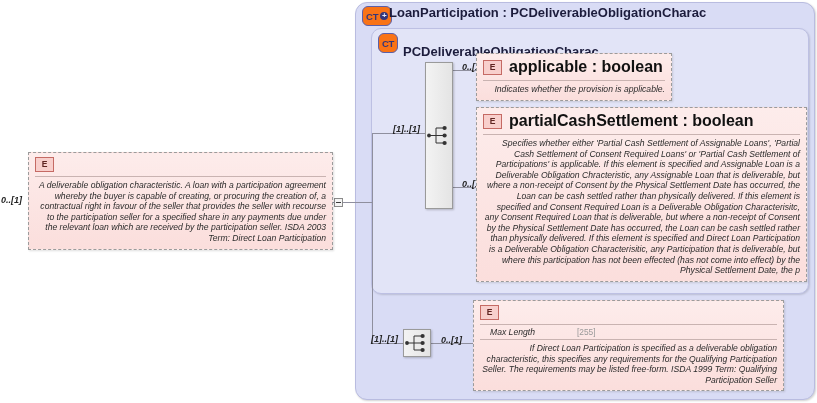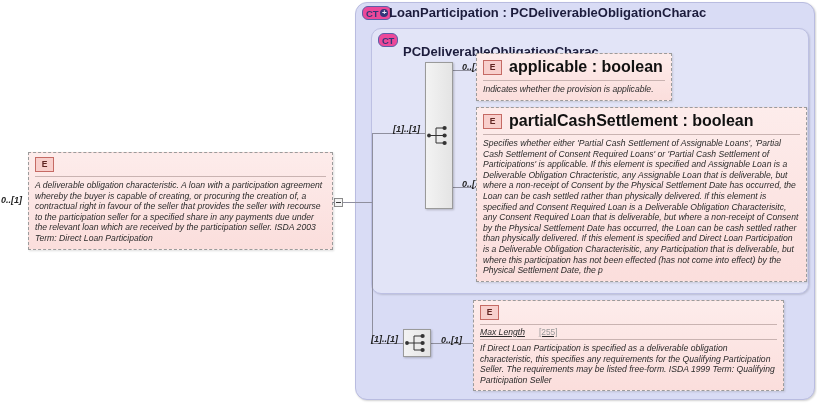--- a/index.html
+++ b/index.html
@@ -18,23 +18,23 @@
   }
   .ct-inner{
     position:absolute;left:371px;top:28px;width:436px;height:264px;
     background:#e2e4f7;border:1px solid #bdc0e3;border-radius:10px;
     box-shadow:1px 1px 2px rgba(0,0,0,.14);
   }
 
   
   .ct-badge{
     position:absolute;display:flex;align-items:center;justify-content:center;
-    background:#ec4899;border:1px solid #5b5fa8;border-radius:6px;
+    background:#f97316;border:1px solid #5b5fa8;border-radius:6px;
     font-size:9.5px;font-weight:bold;color:#33367a;letter-spacing:-.2px;
-    padding:0 3px;height:14px;box-sizing:border-box;
+    padding:0 3px;height:20px;box-sizing:border-box;
   }
   .ct-badge .plus{
     display:inline-block;width:8px;height:8px;margin-left:2px;border-radius:50%;
     background:#33367a;color:#e8eaf8;font-size:8px;line-height:8px;text-align:center;
     font-weight:bold;
   }
   .ct-title{
     position:absolute;font-size:13px;font-weight:bold;color:#1c1c3c;white-space:nowrap;
   }
 
@@ -59,27 +59,27 @@
   .e-badge{
     width:17px;height:13px;flex:0 0 auto;
     background:#f8cfcc;border:1px solid #c56a64;
     display:flex;align-items:center;justify-content:center;
     font-size:8.5px;font-weight:bold;color:#5e2420;line-height:1;
   }
   .e-name{font-size:16px;font-weight:bold;color:#111;white-space:nowrap;}
   .elem-rule{height:1px;background:#c9b3b1;margin:0 6px;}
   .elem-doc{
     padding:3px 6px 5px 6px;font-size:8.6px;line-height:10.6px;
-    font-style:italic;color:#2b2b2b;text-align:left;
+    font-style:italic;color:#2b2b2b;text-align:right;
   }
   .facet-row{
-    display:flex;align-items:center;gap:14px;padding:2px 6px 2px 6px;
-    font-size:8.6px;font-style:italic;color:#2b2b2b;text-decoration:underline;
-  }
-  .facet-val{color:#9a9a9a;font-style:normal;font-size:8.4px;}
+    display:flex;align-items:center;gap:14px;padding:2px 6px 2px 16px;
+    font-size:8.6px;font-style:italic;color:#2b2b2b;
+  }
+  .facet-val{color:#9a9a9a;font-style:normal;font-size:8.4px;margin-left:28px;}
 
   
   #el-applicable{left:476px;top:53px;width:196px;}
   #el-pcs{left:476px;top:107px;width:331px;}
   #el-qps{left:473px;top:300px;width:311px;}
   #el-dlp{left:28px;top:152px;width:305px;}
 
   
   .ln{position:absolute;background:#8f8f9e;}
   .lnh{height:1px;}

